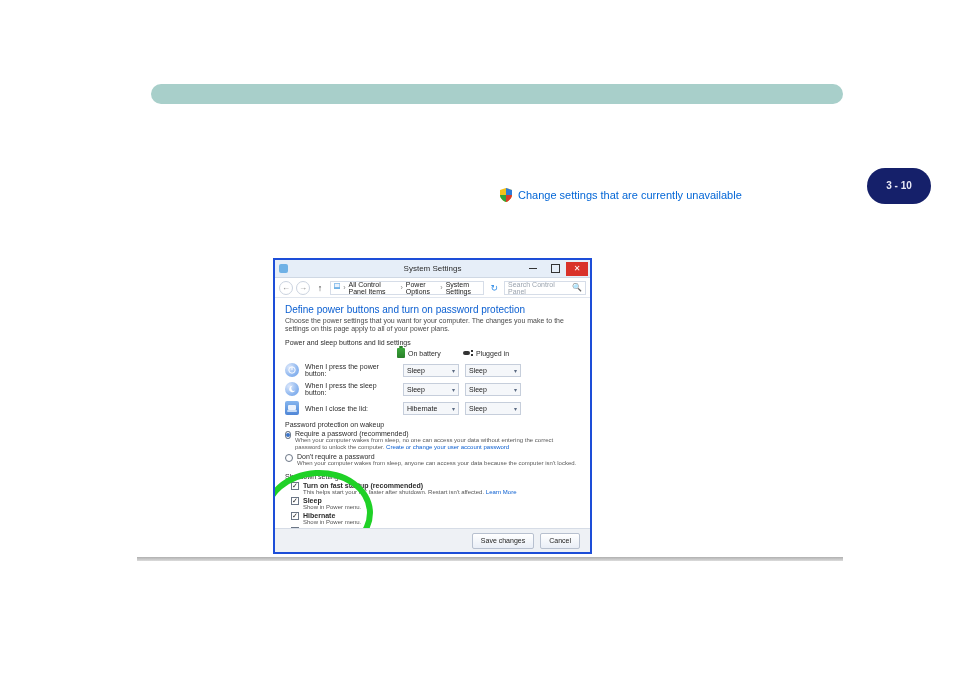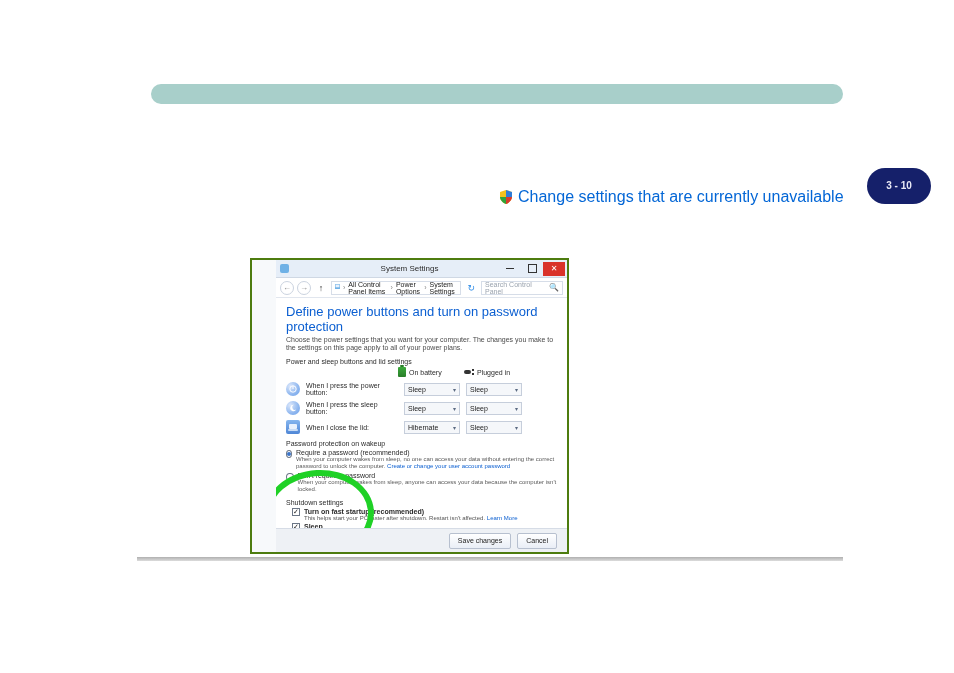--- a/index.html
+++ b/index.html
@@ -24,32 +24,31 @@
 
   
   .instruction {
     position:absolute; top:188px; left:500px;
     display:flex; align-items:center; gap:6px;
   }
   .shield {
     width:12px; height:14px; display:inline-block; position:relative;
   }
   .shield svg { width:100%; height:100%; display:block; }
-  .instruction-link { color:var(--link-blue); font-size:16px; }
+  .instruction-link { color:var(--link-blue); font-size:11px; }
 
   
   .para-slot { position:absolute; left:158px; width:680px; color:transparent; pointer-events:none; user-select:none; }
 
   
   .shot-frame {
-    position:absolute; top:258px; left:250px; width:319px; height:296px;
-    border:2px solid #4d7c0f;
+    position:absolute; top:258px; left:273px; width:319px; height:296px;
+    border:2px solid #1d4ed8;
     background:#f7f9fb;
     overflow:hidden;
-    padding-left:24px;
   }
 
   
   .titlebar {
     height:18px; background:#e6eef8; border-bottom:1px solid #cfd8e4;
     display:flex; align-items:center; justify-content:space-between;
     padding:0 2px 0 4px;
     font-size:8px; color:#2b2b2b;
   }
   .titlebar .title { position:absolute; left:50%; transform:translateX(-50%); font-size:8px; }
@@ -71,21 +70,21 @@
   .navup { width:14px; height:14px; display:flex; align-items:center; justify-content:center; color:#333; font-size:9px; }
   .crumb-ico { width:9px; height:9px; }
   .crumb-sep { color:#888; font-size:7px; }
   .refresh { color:#2e8be6; font-size:9px; padding:0 3px; }
   .pathbox { display:flex; align-items:center; gap:3px; border:1px solid #d6dde8; height:14px; padding:0 3px; flex:1; }
   .searchbox { width:82px; height:14px; border:1px solid #d6dde8; display:flex; align-items:center; padding:0 3px; color:#9aa3ae; }
   .searchbox .mag { font-size:8px; margin-left:auto; color:#7a838f; }
 
   
   .content { position:relative; background:#fff; height:calc(100% - 18px - 20px); padding:6px 10px 28px 10px; overflow:hidden; font-size:7px; color:#2b2b2b; }
-  .content h1 { margin:0 0 2px 0; font-size:13px; font-weight:400; color:#0b5fd1; }
+  .content h1 { margin:0 0 2px 0; font-size:10px; font-weight:400; color:#0b5fd1; }
   .content .sub { font-size:7px; color:#4a4a4a; margin-bottom:6px; line-height:1.15; }
   .sec-label { font-size:7px; color:#2b2b2b; margin:3px 0 2px 0; }
 
   .cols-header { display:flex; align-items:center; gap:4px; margin:2px 0 2px 112px; }
   .cols-header .hcell { width:62px; display:flex; align-items:center; gap:3px; font-size:7px; }
   .batt-ico { width:8px; height:10px; background:linear-gradient(180deg,#3aa83a,#2a7e2a); border-radius:1px; position:relative; }
   .batt-ico::before { content:""; position:absolute; top:-2px; left:2px; width:4px; height:2px; background:#2a7e2a; border-radius:1px; }
   .plug-ico { width:10px; height:8px; position:relative; }
   .plug-ico::before { content:""; position:absolute; left:0; top:2px; width:7px; height:4px; background:#333; border-radius:2px; }
   .plug-ico::after { content:""; position:absolute; right:0; top:1px; width:2px; height:2px; background:#333; box-shadow:0 4px 0 #333; }

